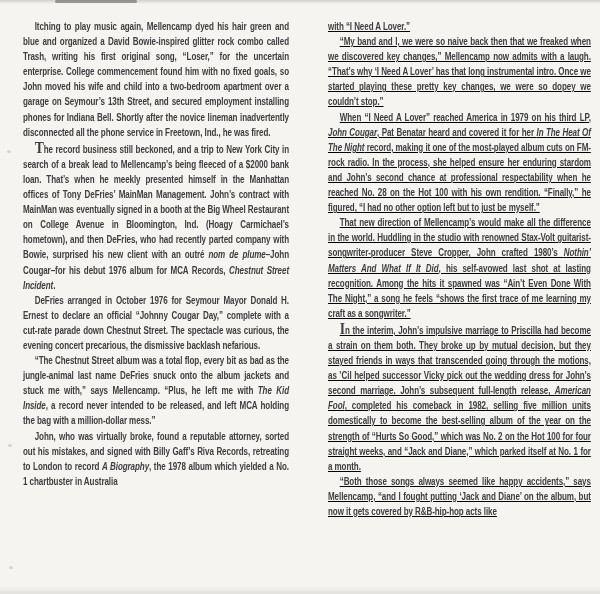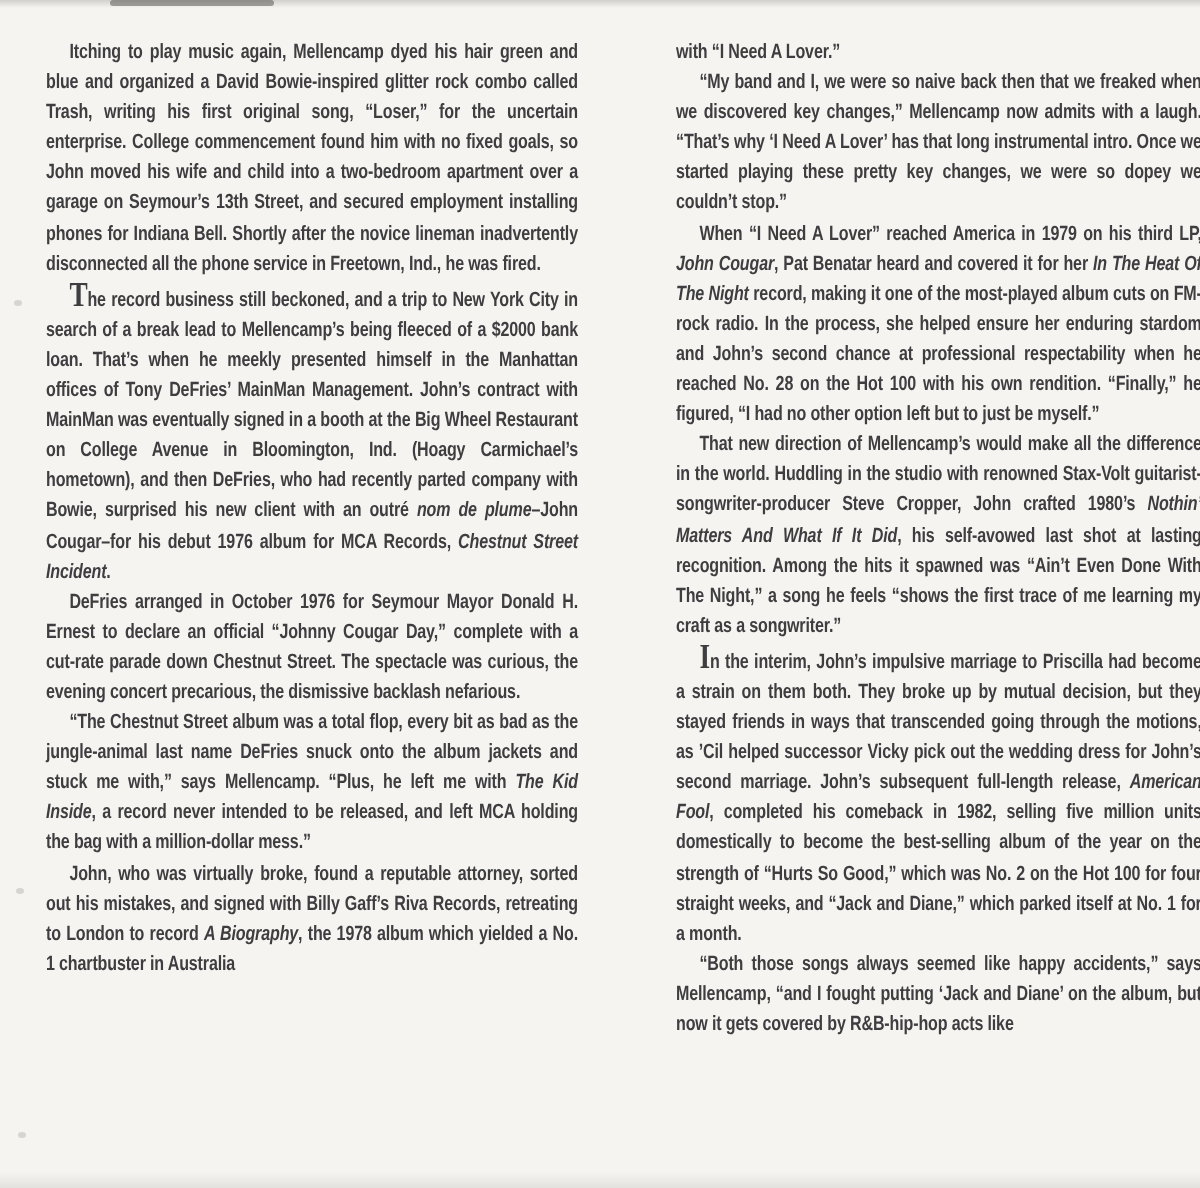--- a/index.html
+++ b/index.html
@@ -31,21 +31,21 @@
   .speck{
     position:absolute;width:4px;height:3px;border-radius:50%;
     background:rgba(120,120,118,0.25);
   }
   .speck.s1{left:7px;top:150px;}
   .speck.s2{left:8px;top:444px;}
   .speck.s3{left:9px;top:566px;}
 
   .col{position:absolute;top:19px;}
   .col-left{left:23px;width:266px;}
-  .col-right{left:338px;width:263px;}
+  .col-right{left:328px;width:263px;text-decoration:underline;}
   
   .cin{transform-origin:0 0;transform:scaleX(0.78);}
   .col-left  .cin{width:341px;}
   .col-right .cin{width:337px;}
 
   .para{
     margin:0;
     text-align:justify;
     font-weight:700;
     font-size:10.3px;

